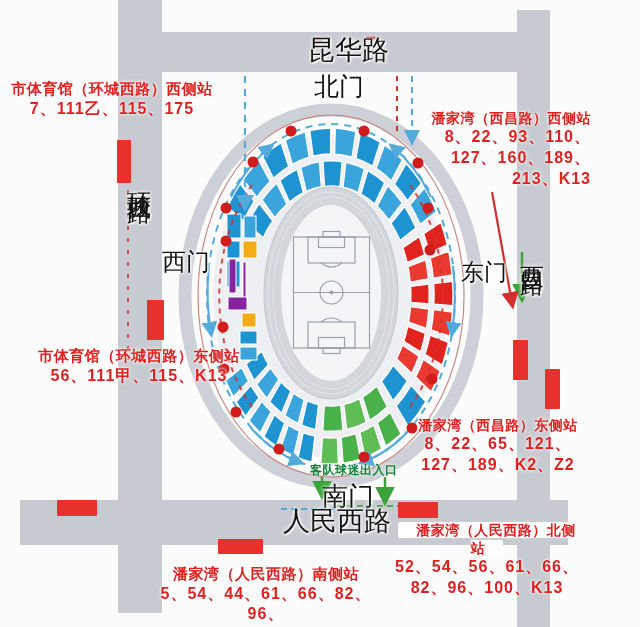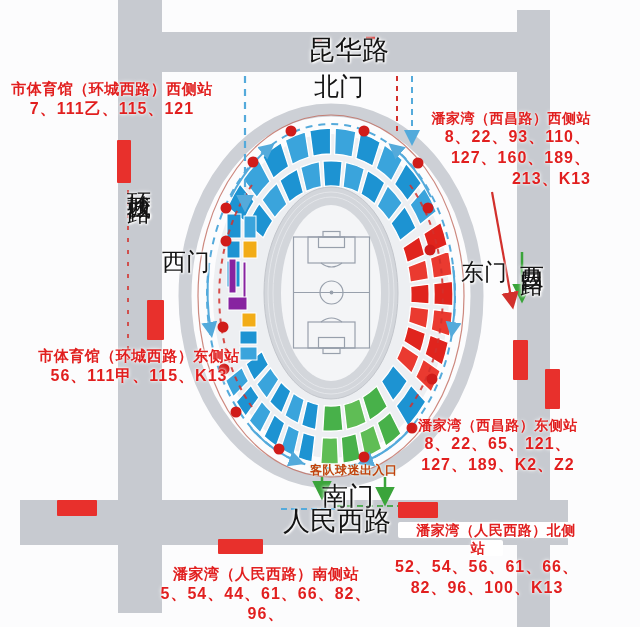--- a/index.html
+++ b/index.html
@@ -9,21 +9,21 @@
   .lbl{position:absolute;color:#141414;font-family:"Liberation Serif","DejaVu Serif",serif;
        white-space:nowrap;line-height:1;
        text-shadow:0 0 3px #fff,0 0 4px #fff,1px 1px 2px #fff;}
   .vert{writing-mode:vertical-rl;text-orientation:upright;letter-spacing:3px;}
   .stop{position:absolute;text-align:center;color:#e11f1f;font-weight:bold;line-height:1.3;
         text-shadow:0 0 2px #fff,0 0 4px #fff;}
   .stop .nm{display:block;font-size:15px;letter-spacing:0.5px;}
   .stop .nm.small{font-size:14px;}
   .stop .rt{display:block;font-size:16px;letter-spacing:1px;}
   .chip{background:#fff;padding:0 18px;border-radius:2px;}
-  .ent{position:absolute;font-size:12px;font-weight:bold;color:#c2410c;letter-spacing:0.5px;
+  .ent{position:absolute;font-size:12px;font-weight:bold;color:#15803d;letter-spacing:0.5px;
        text-shadow:0 0 2px #d9f0d9,0 0 3px #fff;white-space:nowrap;}
 </style>
 </head>
 <body>
 
 <div class="canvas">
 
   <svg width="640" height="627" viewBox="0 0 640 627">
     <defs>
       <marker id="arrB" markerWidth="9" markerHeight="9" refX="5" refY="4" orient="auto">
@@ -196,21 +196,21 @@
   <div class="lbl" style="left:162px;top:250px;font-size:24px;">西门</div>
   <div class="lbl" style="left:461px;top:261px;font-size:23px;">东门</div>
   <div class="lbl vert" style="left:520px;top:248px;font-size:24px;">西昌路</div>
   <div class="lbl" style="left:322px;top:484px;font-size:26px;">南门</div>
   <div class="lbl" style="left:283px;top:508px;font-size:27px;">人民西路</div>
 
   <div class="ent" style="left:310px;top:462px;">客队球迷出入口</div>
 
   <div class="stop" style="left:6px;top:79px;width:212px;">
     <span class="nm">市体育馆（环城西路）西侧站</span>
-    <span class="rt">7、111乙、115、121</span>
+    <span class="rt">7、111乙、115、175</span>
   </div>
 
   <div class="stop" style="left:405px;top:109px;width:186px;text-align:right;">
     <span class="nm small">潘家湾（西昌路）西侧站</span>
     <span class="rt">8、22、93、110、</span>
     <span class="rt">127、160、189、</span>
     <span class="rt">213、K13</span>
   </div>
 
   <div class="stop" style="left:33px;top:346px;width:212px;">

